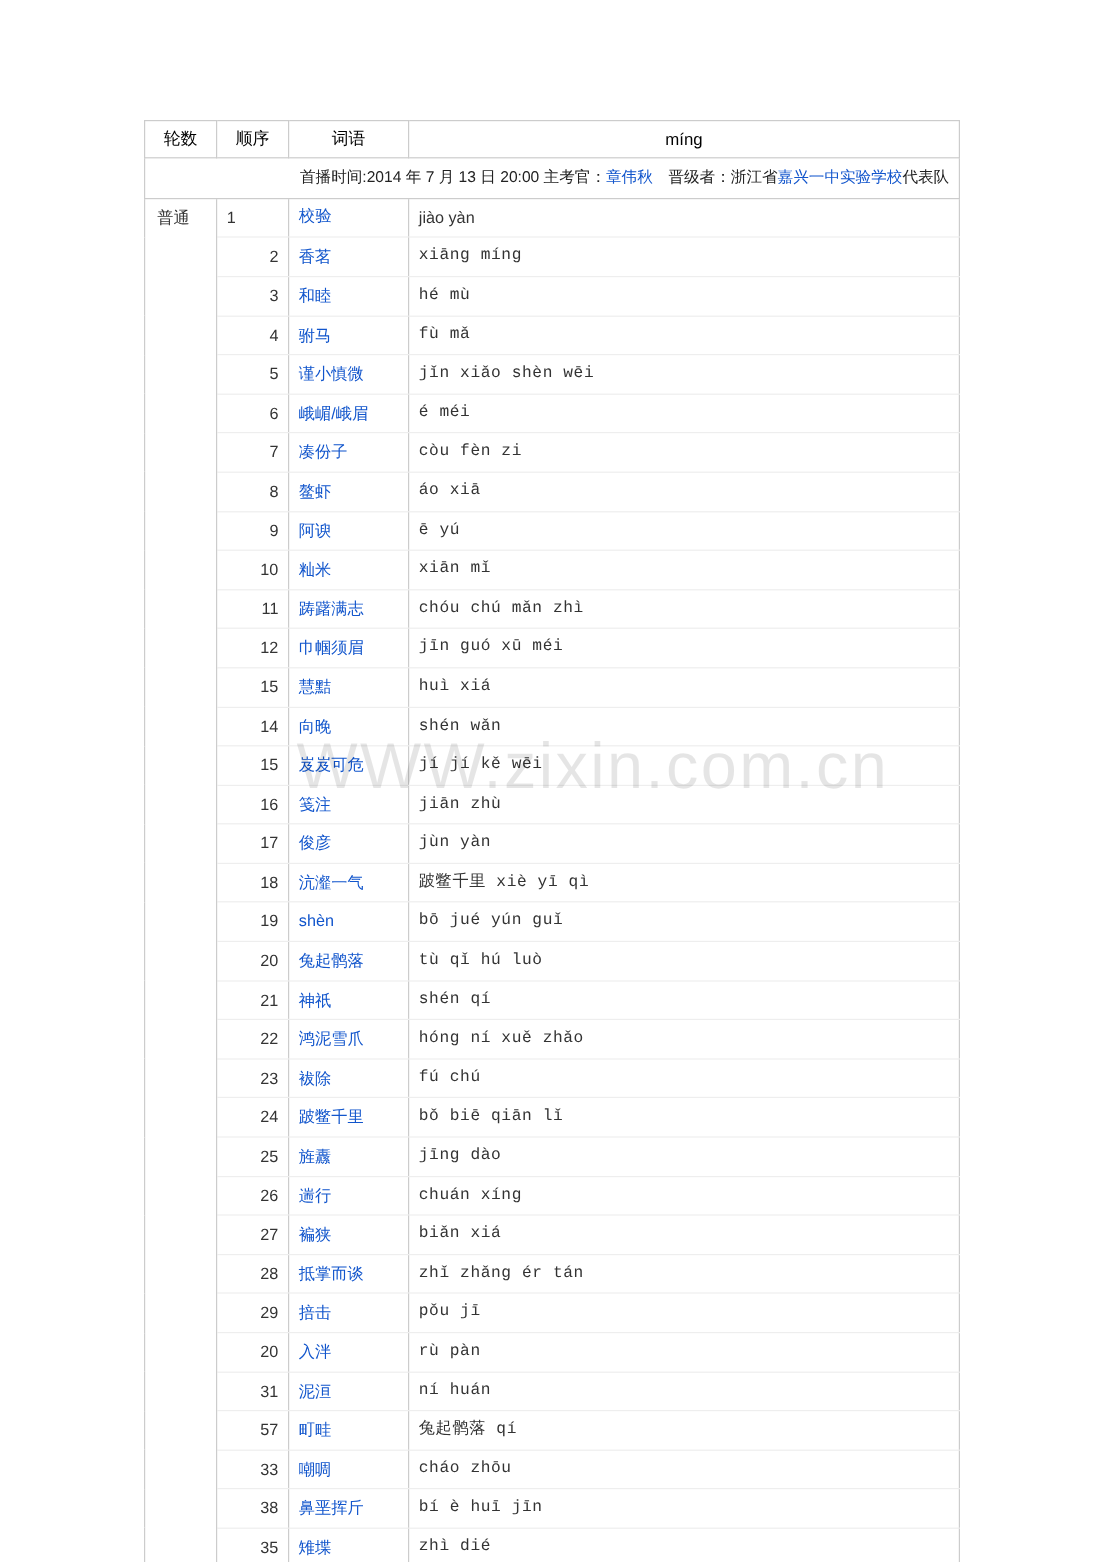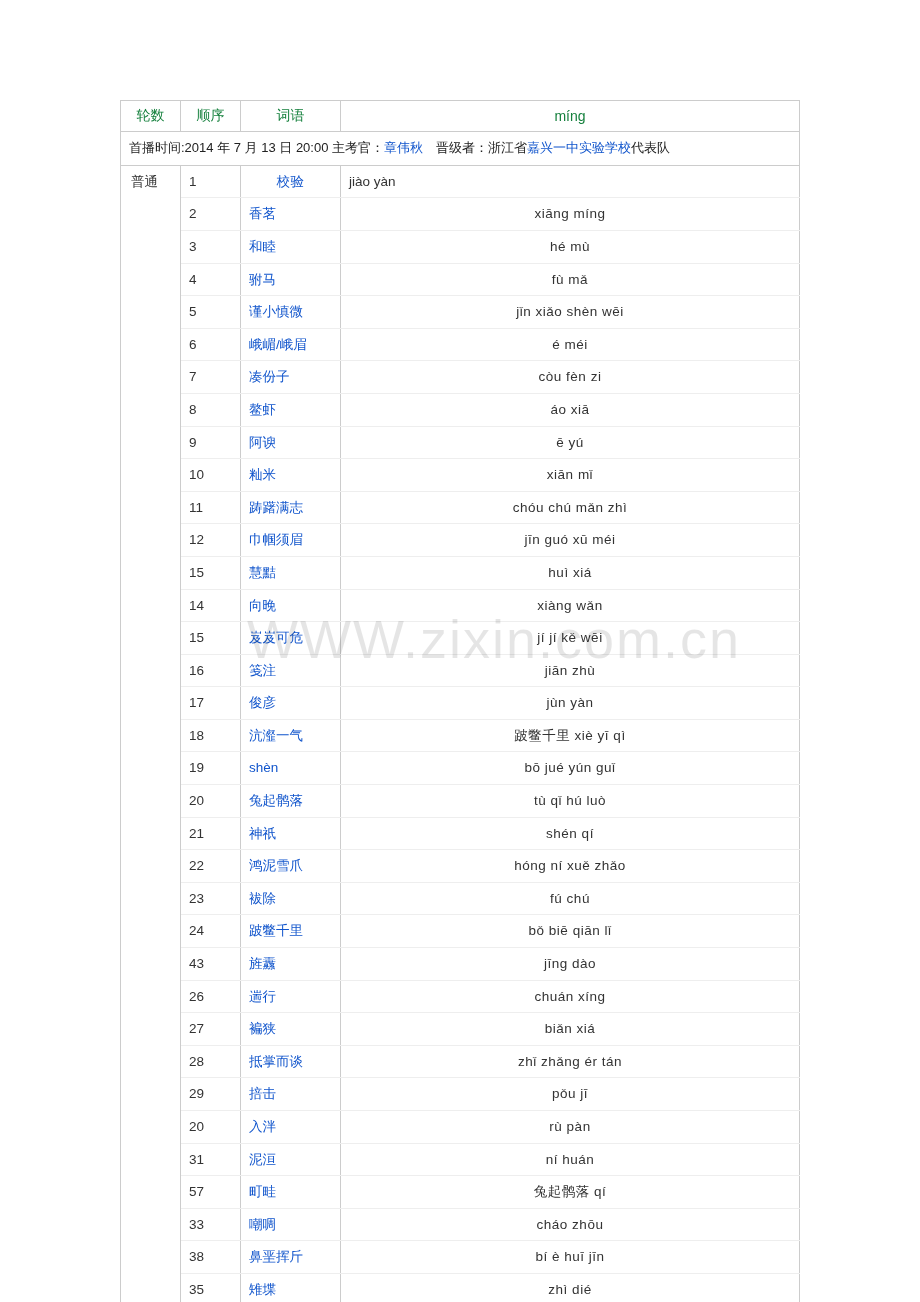--- a/index.html
+++ b/index.html
@@ -20,44 +20,44 @@
     border-collapse: collapse;
     width: 100%;
     table-layout: fixed;
   }
   thead th {
     border: 1px solid #ccc;
     font-weight: normal;
     padding: 6px 8px;
     text-align: center;
     font-size: 14px;
-    color: #15803d;
+    color: #000000;
   }
   .info-row td {
     border-left: 1px solid #ccc;
     border-right: 1px solid #ccc;
     border-top: 1px solid #ccc;
     border-bottom: 1px solid #ccc;
     padding: 6px 8px;
     font-size: 13px;
     color: #222;
   }
   tbody td {
     border-left: 1px solid #ccc;
     border-right: 1px solid #ccc;
     border-top: 1px solid #eee;
     border-bottom: 1px solid #eee;
     padding: 5px 8px;
     font-size: 13.5px;
     vertical-align: middle;
     line-height: 1.6;
   }
-  tbody tr td:nth-child(1) { text-align: left; }
+  tbody tr td:nth-child(1) { text-align: right; }
   tbody tr td:nth-child(2) { text-align: left; }
-  tbody tr td:nth-child(3) { text-align: center; font-family: Liberation Sans, sans-serif; letter-spacing: 0.5px; }
+  tbody tr td:nth-child(3) { text-align: left; font-family: Liberation Mono, monospace; letter-spacing: 0.5px; }
   .col-round { width: 60px; }
   .col-order { width: 60px; }
   .col-word  { width: 100px; }
   .col-pinyin{ width: auto; }
   .link { color: #1155cc; }
   .round-cell {
     vertical-align: top !important;
     text-align: left !important;
     padding-top: 5px;
     padding-left: 10px;
@@ -164,21 +164,21 @@
             <td>jīn guó xū méi</td>
           </tr>
           <tr>
             <td>15</td>
             <td><span class="link">慧黠</span></td>
             <td>huì xiá</td>
           </tr>
           <tr>
             <td>14</td>
             <td><span class="link">向晚</span></td>
-            <td>xiàng wǎn</td>
+            <td>shén wǎn</td>
           </tr>
           <tr>
             <td>15</td>
             <td><span class="link">岌岌可危</span></td>
             <td>jí jí kě wēi</td>
           </tr>
           <tr>
             <td>16</td>
             <td><span class="link">笺注</span></td>
             <td>jiān zhù</td>
@@ -217,21 +217,21 @@
             <td>23</td>
             <td><span class="link">袚除</span></td>
             <td>fú chú</td>
           </tr>
           <tr>
             <td>24</td>
             <td><span class="link">跛鳖千里</span></td>
             <td>bǒ biē qiān lǐ</td>
           </tr>
           <tr>
-            <td>43</td>
+            <td>25</td>
             <td><span class="link">旌纛</span></td>
             <td>jīng dào</td>
           </tr>
           <tr>
             <td>26</td>
             <td><span class="link">遄行</span></td>
             <td>chuán xíng</td>
           </tr>
           <tr>
             <td>27</td>

